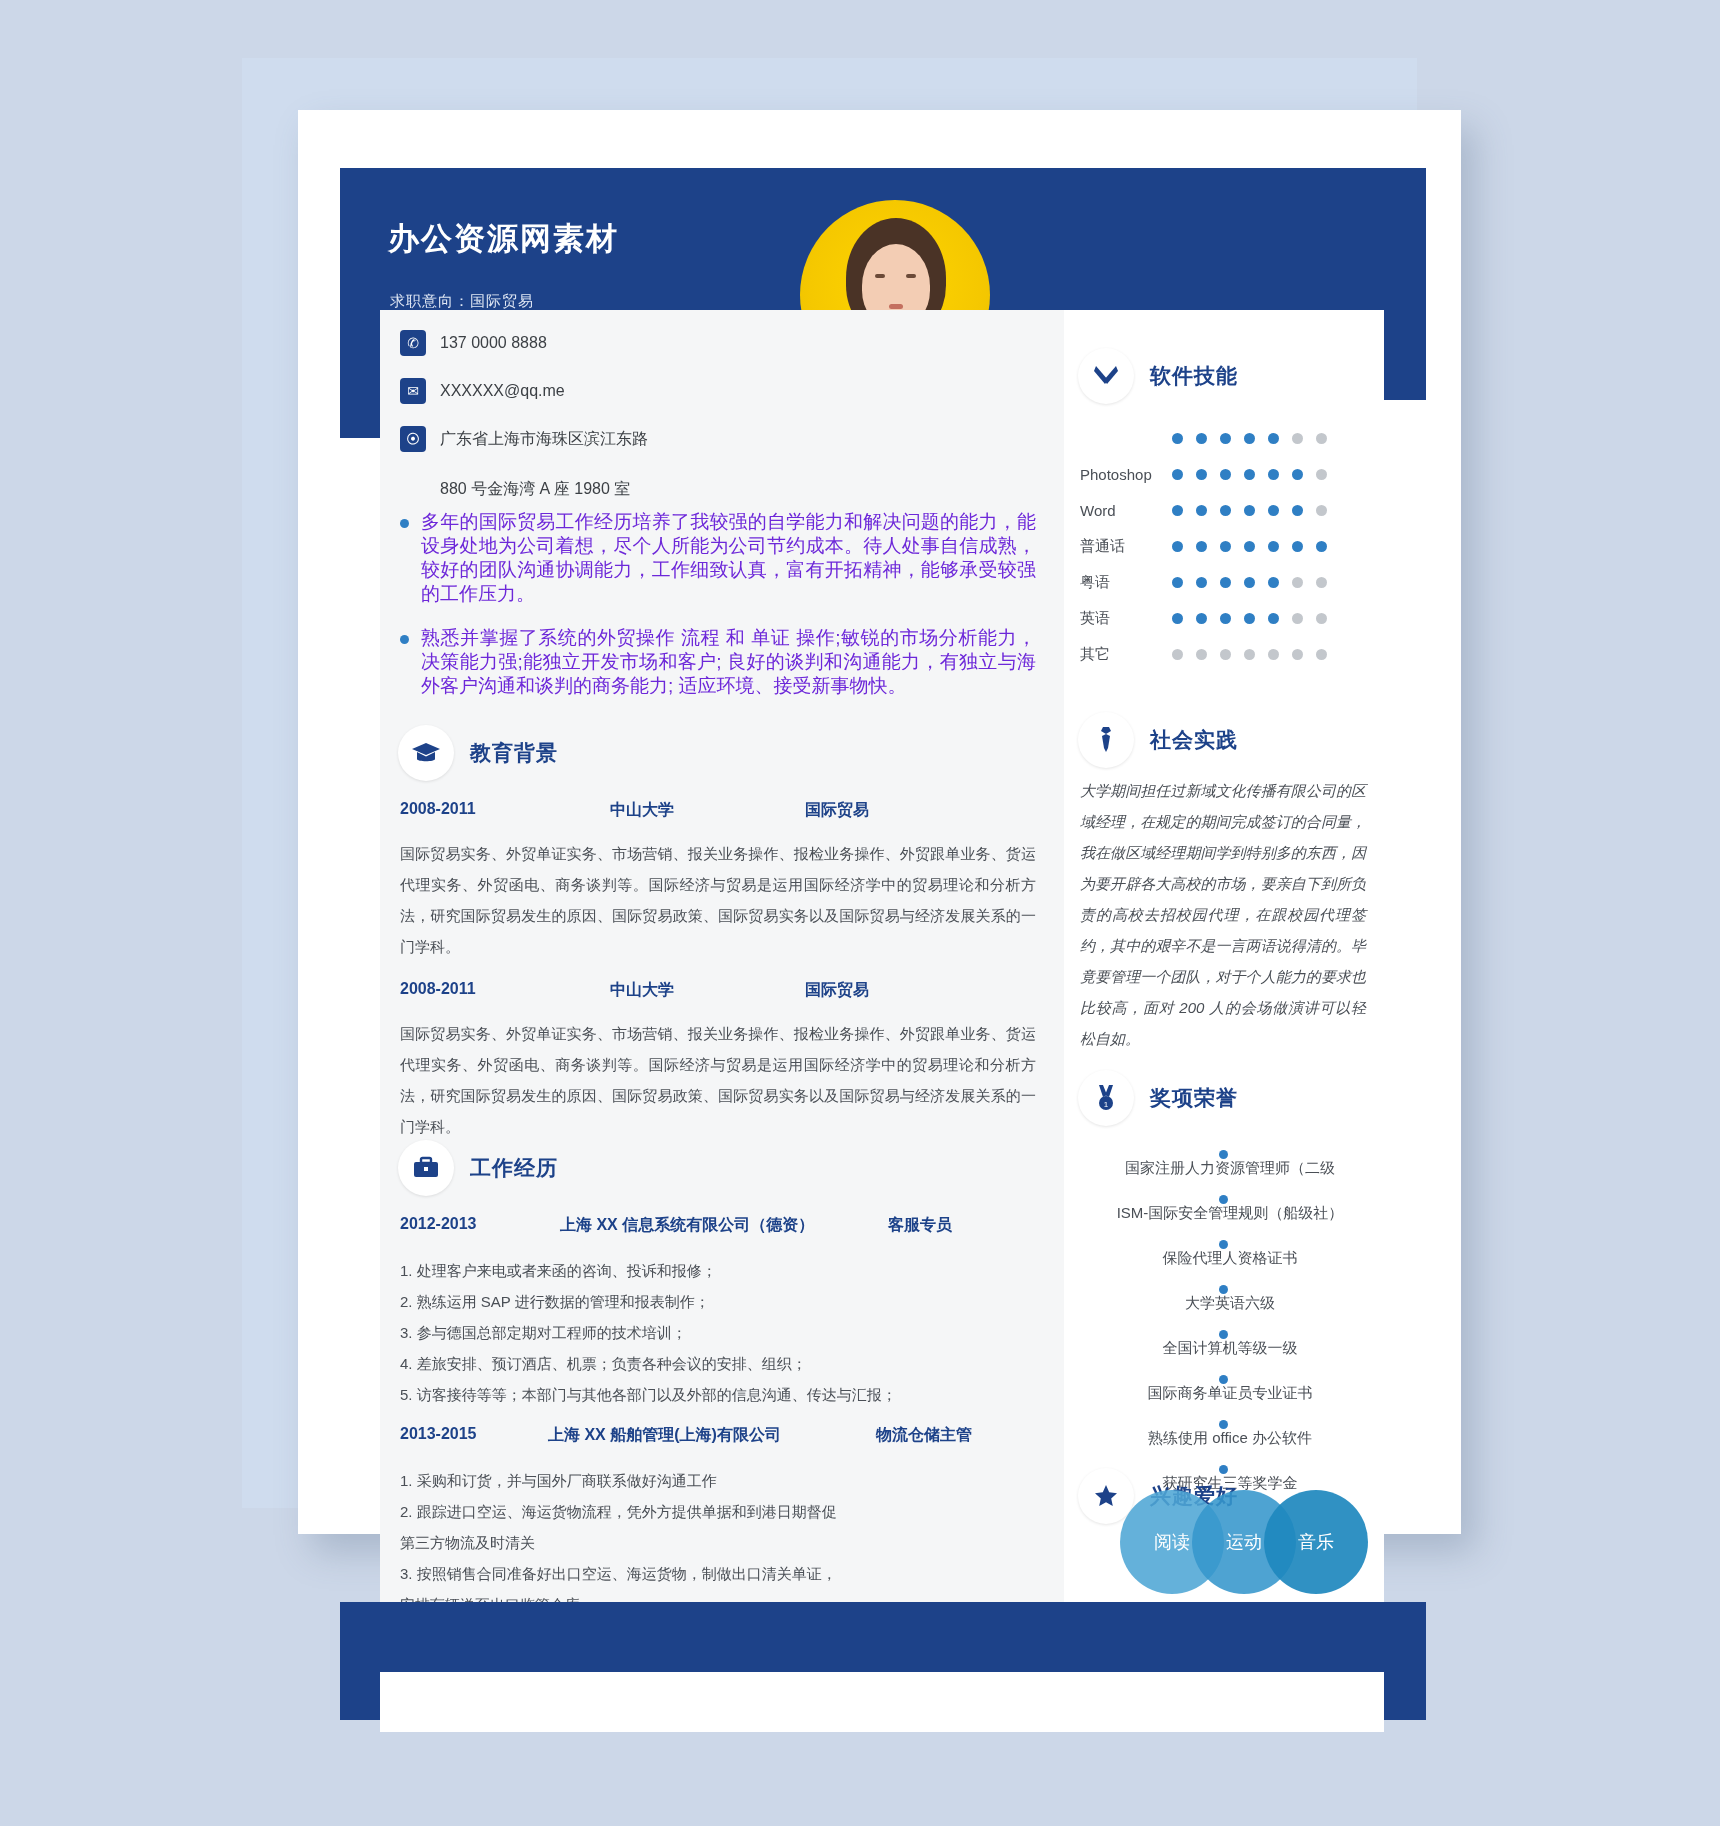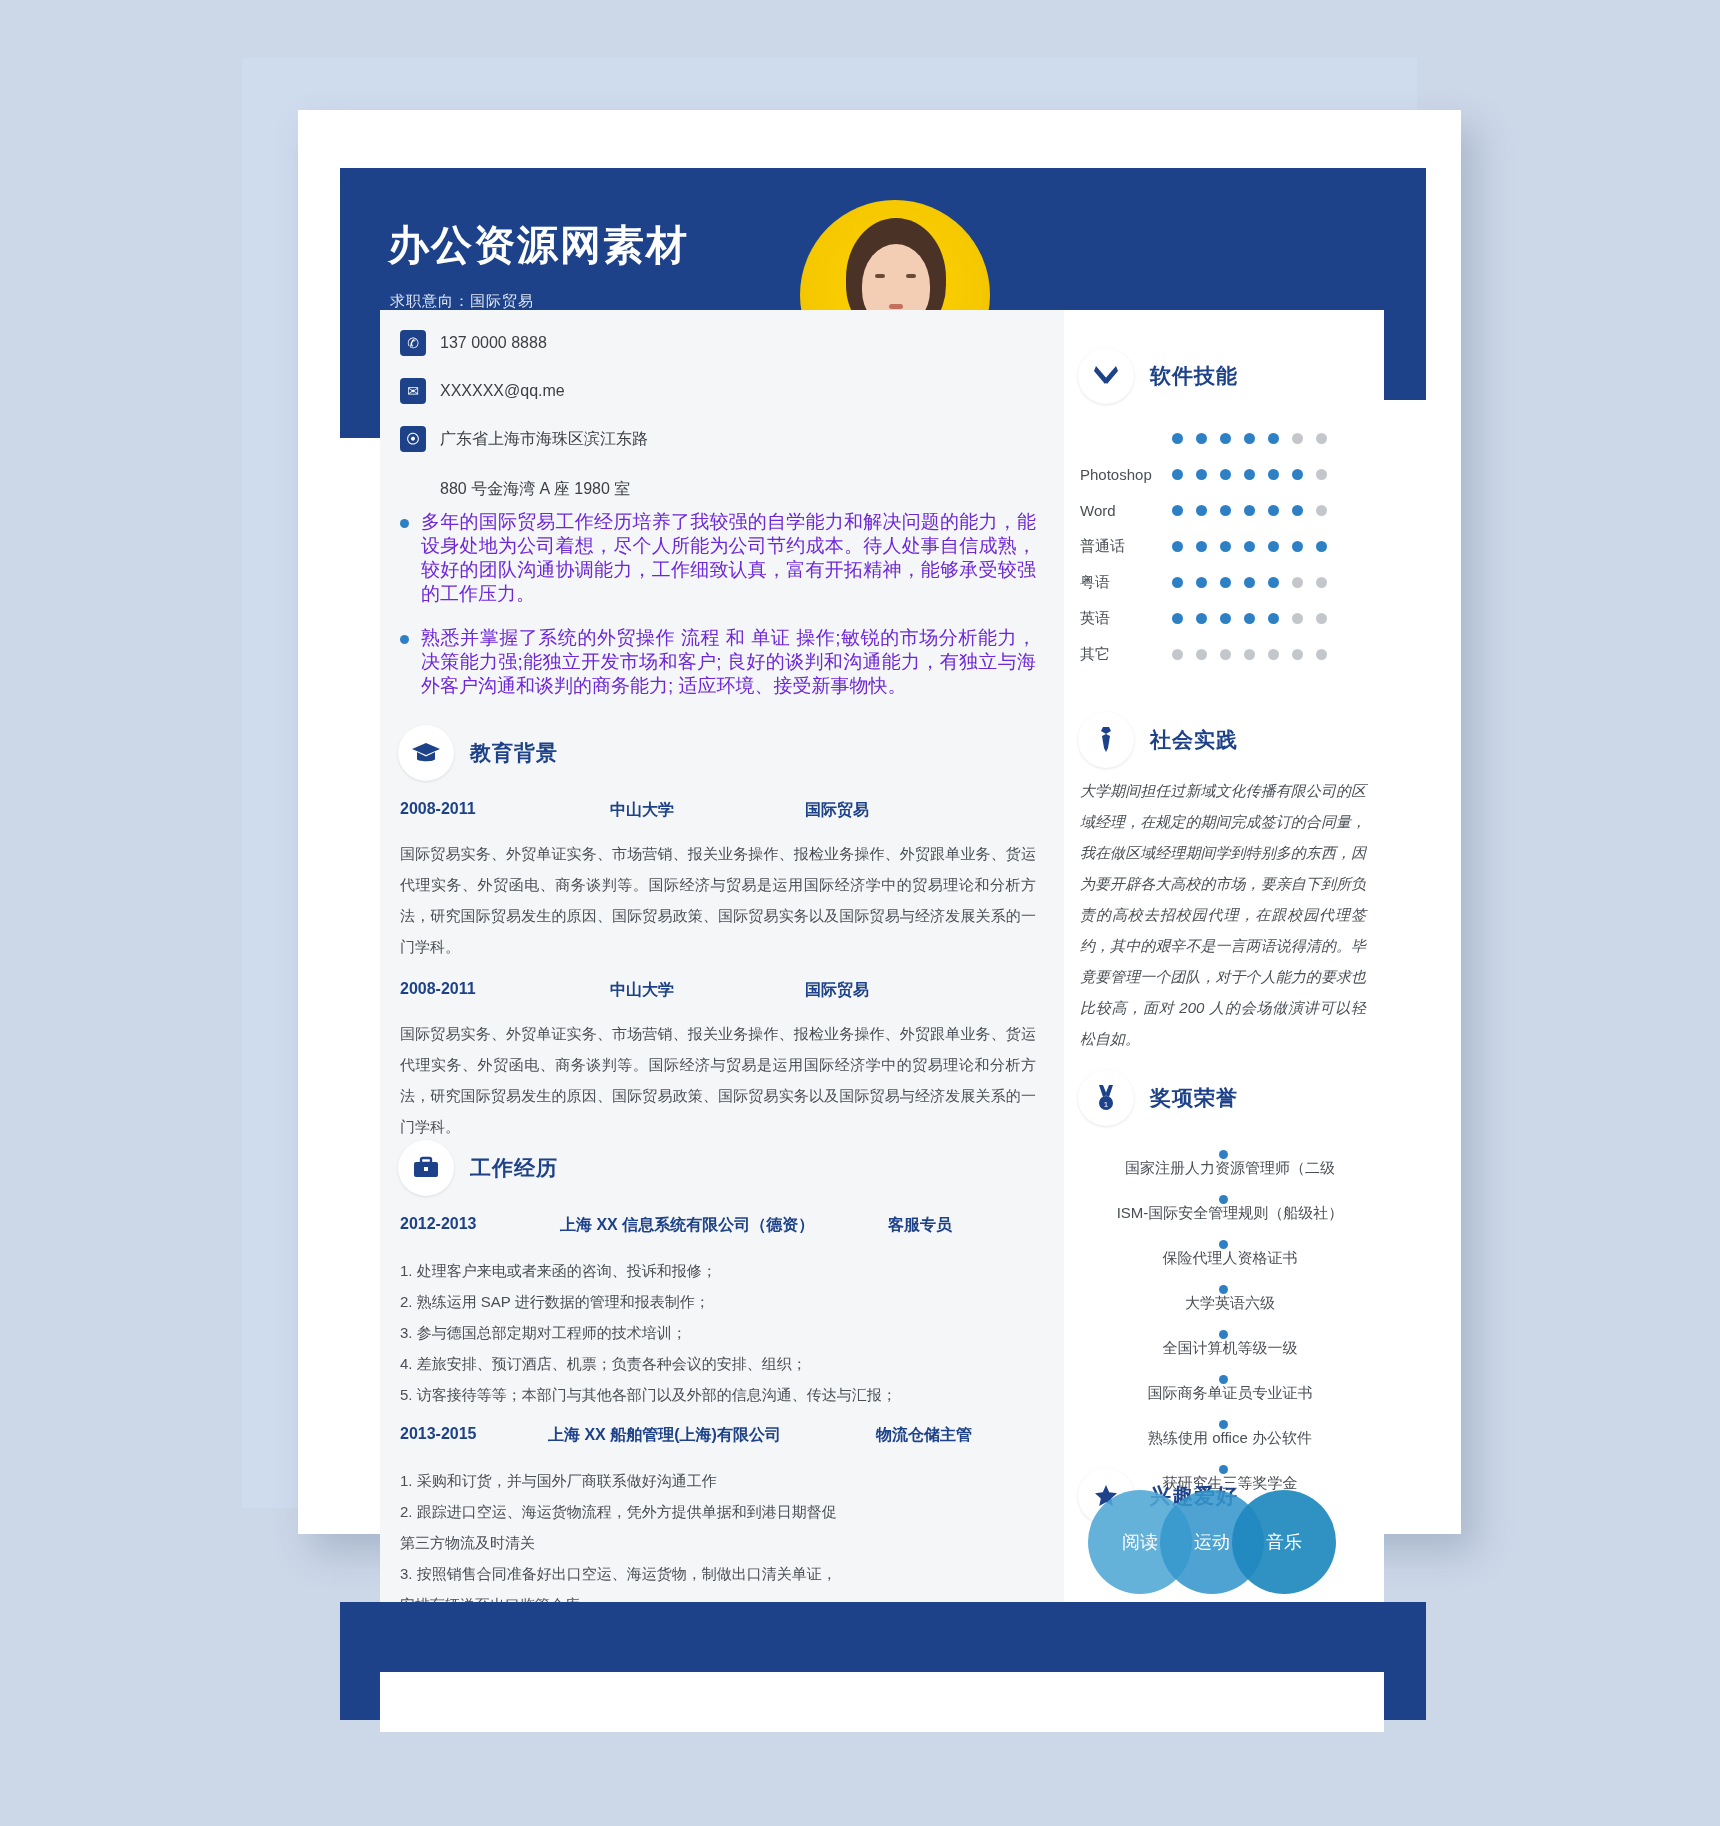--- a/index.html
+++ b/index.html
@@ -18,21 +18,21 @@
     background:#ffffff;
     box-shadow:14px 18px 34px rgba(80,100,130,.28);
   }
   
   .header-band{
     position:absolute;left:340px;top:168px;width:1086px;height:232px;
     background:#1d4289;
   }
   .header-title{
     position:absolute;left:388px;top:218px;
-    color:#ffffff;font-size:41px;font-weight:bold;letter-spacing:2px;
+    color:#ffffff;font-size:31px;font-weight:bold;letter-spacing:2px;
   }
   .header-sub{
     position:absolute;left:390px;top:292px;
     color:#dfe7f4;font-size:15px;letter-spacing:1px;
   }
   
   .left-blue{
     position:absolute;left:340px;top:168px;width:62px;height:270px;
     background:#1d4289;
   }
@@ -112,21 +112,21 @@
   .dot.on{background:#2f7fc4;}
   .dot.off{background:#c3c7cc;}
 
   .side-para{position:absolute;font-size:15px;color:#4a4f56;line-height:31px;width:286px;text-align:justify;font-style:italic;}
 
   .award-list{position:absolute;left:1080px;top:1150px;width:300px;}
   .aw-row{display:flex;align-items:center;height:45px;flex-direction:column;}
   .aw-dot{width:9px;height:9px;border-radius:50%;background:#2f7fc4;margin-right:13px;flex:none;}
   .aw-text{font-size:15px;color:#4a4f56;}
 
-  .hobby-circles{position:absolute;left:1088px;top:1490px;width:300px;height:110px;}
+  .hobby-circles{position:absolute;left:1120px;top:1490px;width:300px;height:110px;}
   .hc{
     position:absolute;width:104px;height:104px;border-radius:50%;
     display:flex;align-items:center;justify-content:center;
     color:#ffffff;font-size:18px;
   }
   .hc1{left:0;   background:rgba(79,166,213,.88);}
   .hc2{left:72px;background:rgba(53,150,204,.88);}
   .hc3{left:144px;background:rgba(30,136,190,.92);}
 
   

